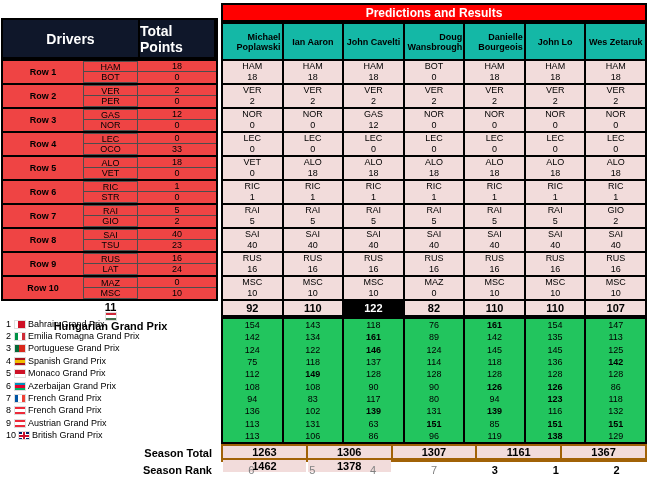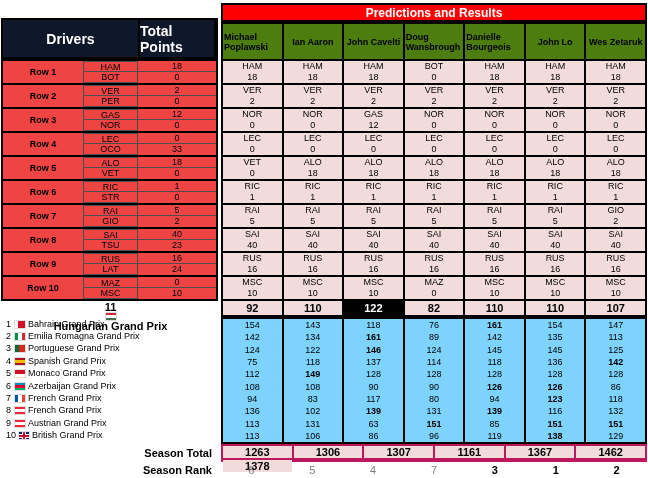--- a/index.html
+++ b/index.html
@@ -14,21 +14,21 @@
   
   .left-header{position:absolute;left:1px;top:18px;width:217px;height:41px;box-sizing:border-box;
                background:#000;display:grid;grid-template-columns:135px 74px;gap:2px;padding:2px;}
   .left-header .hcell{background:#0f172a;color:#fff;font-weight:bold;font-size:14px;
                       display:flex;align-items:center;justify-content:center;}
 
   
   .player-grid{position:absolute;left:221px;top:22px;width:426px;box-sizing:border-box;background:#000;
                display:grid;grid-template-columns:repeat(7,1fr);
                grid-template-rows:35px repeat(10,22px) 14px;gap:2px;padding:2px;}
-  .name-cell{background:#4d7c0f;font-weight:bold;font-size:9px;line-height:10px;text-align:left;
+  .name-cell{background:#14b8a6;font-weight:bold;font-size:9px;line-height:10px;text-align:right;
              display:flex;align-items:center;justify-content:center;padding:0 1px;}
   .pred-cell{background:#F2DCDB;font-size:9px;text-align:center;}
   .pred-cell div{line-height:11px;height:11px;}
   .hun-cell{background:#F2DCDB;font-weight:bold;font-size:11px;
             display:flex;align-items:center;justify-content:center;}
   .hun-cell.hl{background:#000;color:#fff;}
 
   
   .left-rows{position:absolute;left:1px;top:59px;width:217px;box-sizing:border-box;background:#000;
              display:grid;grid-template-rows:repeat(10,22px);gap:2px;padding:2px;}
@@ -42,27 +42,27 @@
   
   .hungarian-label{position:absolute;left:3px;top:301px;width:215px;height:14px;
                    font-weight:bold;font-size:11px;display:flex;align-items:center;white-space:nowrap;flex-direction:column;}
 
   
   .race-labels{position:absolute;left:6px;top:318px;width:212px;height:124px;
                display:flex;flex-direction:column;justify-content:space-around;}
   .race-label{font-size:9px;line-height:11px;display:flex;align-items:center;white-space:nowrap;}
   .race-grid{position:absolute;left:221px;top:317px;width:426px;height:127px;box-sizing:border-box;background:#000;
              display:grid;grid-template-columns:repeat(7,1fr);gap:2px;padding:2px;}
-  .race-col{background:#7dd3fc;display:grid;grid-template-rows:repeat(10,1fr);}
+  .race-col{background:#22c55e;display:grid;grid-template-rows:repeat(10,1fr);}
   .race-val{font-size:9px;display:flex;align-items:center;justify-content:center;}
   .race-val.b{font-weight:bold;}
 
   
   .season-total-row{position:absolute;left:221px;top:444px;width:426px;height:18px;box-sizing:border-box;
-                    background:#be185d;display:grid;grid-template-columns:repeat(6,1fr);gap:2px;padding:2px;}
+                    background:#a16207;display:grid;grid-template-columns:repeat(5,1fr);gap:2px;padding:2px;}
   .st-cell{background:#F2DCDB;font-weight:bold;font-size:11px;display:flex;align-items:center;justify-content:center;}
   .season-total-label{position:absolute;left:0;top:444px;width:218px;height:18px;box-sizing:border-box;
                       font-weight:bold;font-size:11px;display:flex;align-items:center;justify-content:flex-end;padding-right:6px;padding-left:28px;}
   .season-rank-row{position:absolute;left:221px;top:463px;width:426px;height:14px;
                    display:grid;grid-template-columns:repeat(7,1fr);}
   .sr-cell{font-size:11px;color:#808080;display:flex;align-items:center;justify-content:center;}
   .sr-cell.b{color:#000;font-weight:bold;}
   .season-rank-label{position:absolute;left:0;top:463px;width:218px;height:14px;box-sizing:border-box;
                      font-weight:bold;font-size:11px;display:flex;align-items:center;justify-content:flex-end;padding-right:6px;}
 

